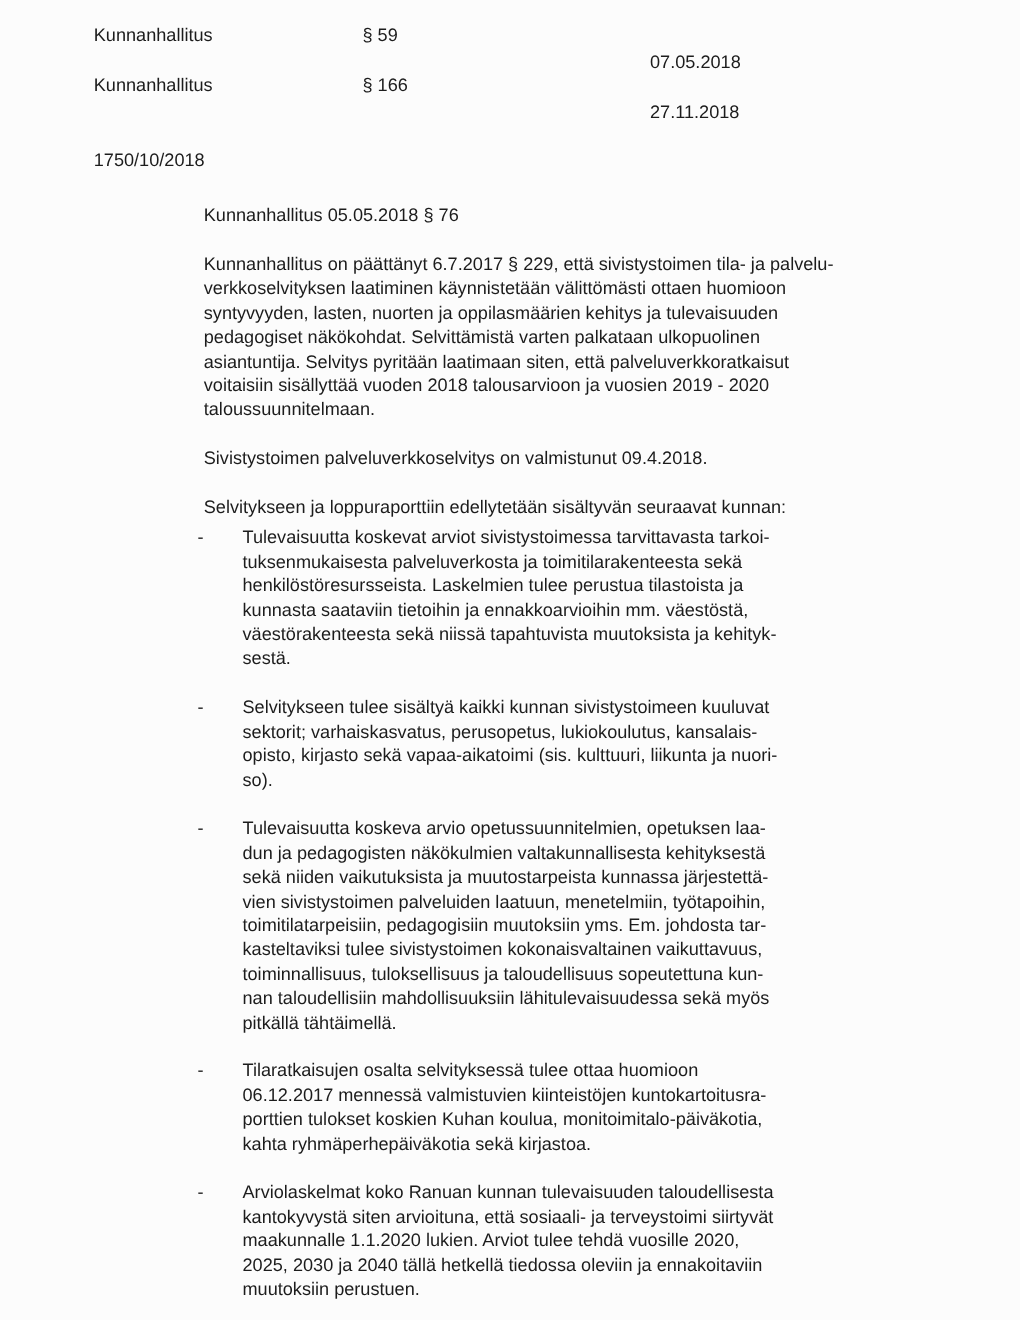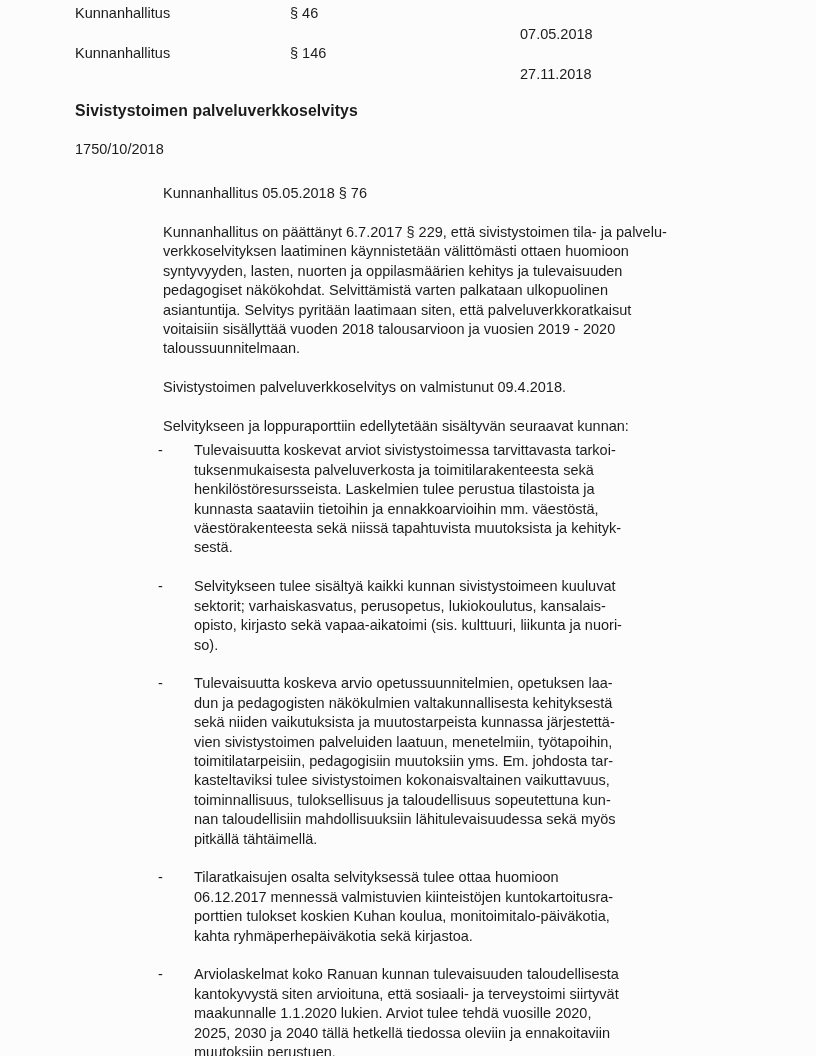--- a/index.html
+++ b/index.html
@@ -6,21 +6,21 @@
   .page {
     width: 816px;
     height: 1056px;
     margin: 0 auto;
     background: #fcfcfc;
     color: #1c1c1c;
     font-family: "Liberation Sans", "DejaVu Sans", sans-serif;
     font-size: 14.5px;
     line-height: 19.4px;
     box-sizing: border-box;
-    padding-top: 4px;
+    padding-top: 20px;
     overflow: hidden;
   }
   .header-block { margin-left: 75px; }
   .header-row { display: flex; }
   .hdr-org { width: 215px; }
   .hdr-section { width: 230px; }
   .hdr-date { flex: 1; margin-top: 21px; }
   .doc-title {
     margin: 15px 0 0 75px;
     font-size: 15.8px;
@@ -43,31 +43,30 @@
   .bullet-text { flex: 1; white-space: pre-line; }
 </style>
 </head>
 <body>
 
 <div class="page">
 
   <div class="header-block">
     <div class="header-row">
       <span class="hdr-org">Kunnanhallitus</span>
-      <span class="hdr-section">§ 46</span>
+      <span class="hdr-section">§ 59</span>
       <span class="hdr-date">07.05.2018</span>
     </div>
     <div class="header-row">
       <span class="hdr-org">Kunnanhallitus</span>
-      <span class="hdr-section">§ 146</span>
+      <span class="hdr-section">§ 166</span>
       <span class="hdr-date">27.11.2018</span>
     </div>
   </div>
 
-  <h1 class="doc-title">Sivistystoimen palveluverkkoselvitys</h1>
 
   <div class="case-number">1750/10/2018</div>
 
   <div class="content">
 
     <div class="subheading">Kunnanhallitus 05.05.2018 § 76</div>
 
     <p class="para">Kunnanhallitus on päättänyt 6.7.2017 § 229, että sivistystoimen tila- ja palvelu-
 verkkoselvityksen laatiminen käynnistetään välittömästi ottaen huomioon
 syntyvyyden, lasten, nuorten ja oppilasmäärien kehitys ja tulevaisuuden

